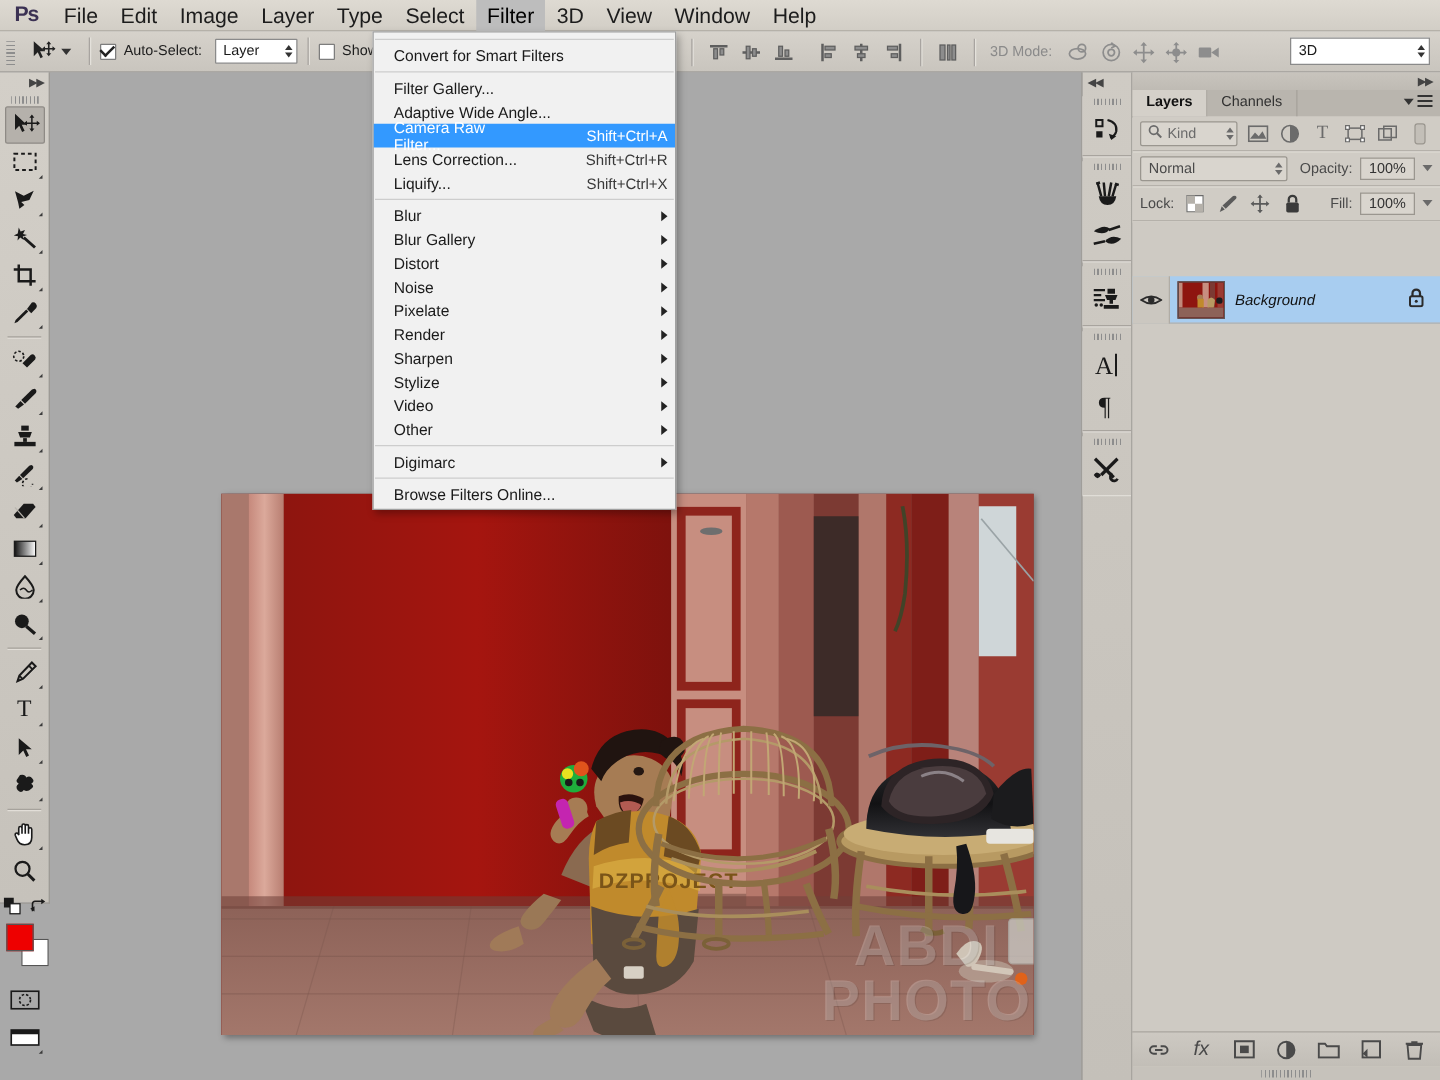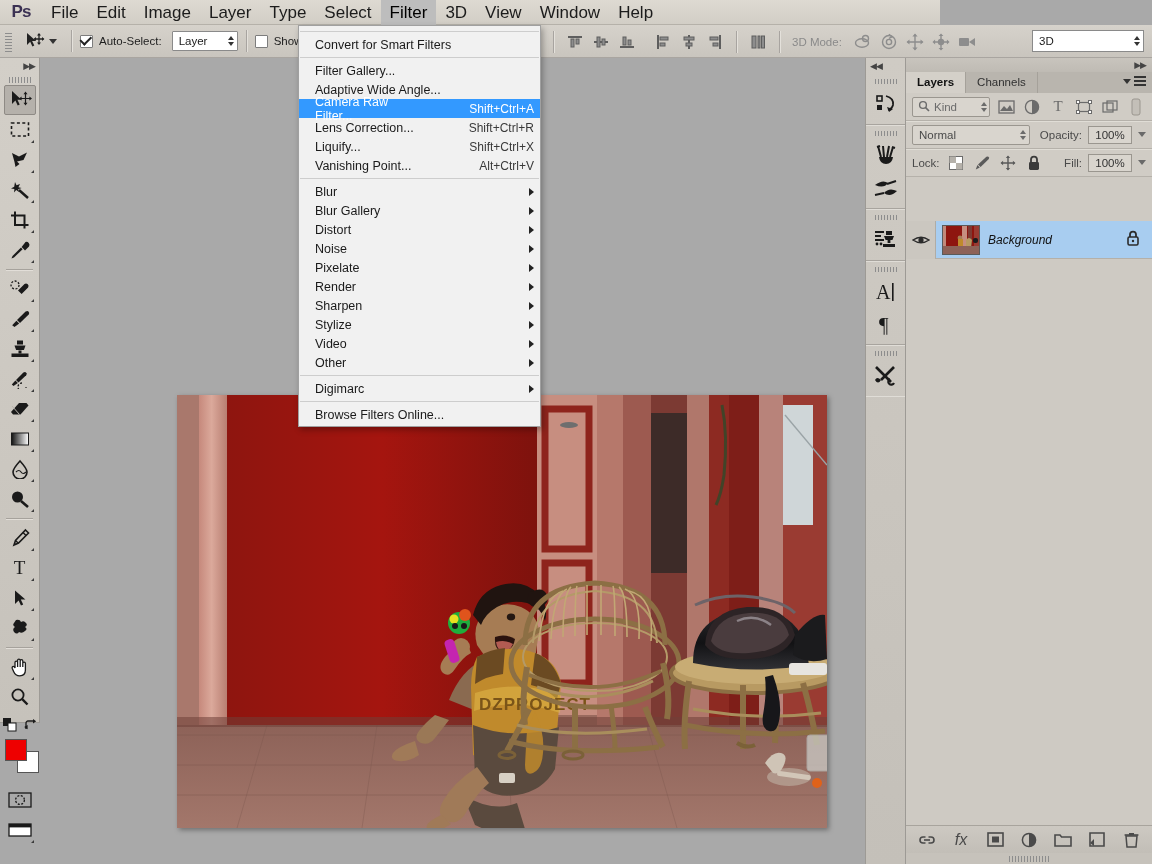--- a/index.html
+++ b/index.html
@@ -8,21 +8,21 @@
     font-family:"Liberation Sans", sans-serif;
     font-size:12px;
     background:#a9a9a9;
     color:#1a1a1a;
     -webkit-font-smoothing:antialiased;
   }
   #app{ position:relative; width:1152px; height:864px; }
 
   
   .menubar{
-    position:absolute; left:0; top:0; width:940px; height:25px;
+    position:absolute; left:0; top:0; width:1152px; height:25px;
     background:#d4d0c8;
     background:linear-gradient(#dedad2,#d2cec6);
     display:flex; align-items:center;
     border-bottom:1px solid #b5b1a9;
   }
   .ps-logo{
     width:42px; height:25px; display:flex; align-items:center; justify-content:center;
     font-weight:bold; font-size:17px; color:#3b3153; letter-spacing:-1px;
     font-family:"Liberation Sans", sans-serif;
   }
@@ -723,20 +723,24 @@
           <ellipse cx="612" cy="382" rx="22" ry="9" fill="#c0b3a5" opacity=".6"></ellipse>
           <path d="M588 368 q8 -12 16 -10 q8 2 2 14 q-4 8 -10 6 z" fill="#cfc4b6"></path>
           <rect x="600" y="378" width="34" height="5" rx="2.5" fill="#d2c6b8" transform="rotate(8 617 380)"></rect>
           <circle cx="640" cy="388" r="5" fill="#e0621a"></circle>
           <rect x="630" y="340" width="26" height="36" rx="3" fill="#cfd3cf" opacity=".7" stroke="#b6bcb8"></rect>
         </g>
 
         </svg>
         <div></div>
 
+      <div class="wm">
+        <div>ABDI</div>
+        <div>PHOTO</div>
+      </div>
     </div>
   </div>
 
   <div class="icondock">
     <div class="id-head">
       <span class="dbl-arrow">◀◀</span>
     </div>
 
     <div class="id-grp">
       <div class="id-grip"></div>
@@ -1026,24 +1030,20 @@
         <span class="sc">Shift+Ctrl+A</span>
       </div>
       <div class="mi">
         <span>Lens Correction...</span>
         <span class="sc">Shift+Ctrl+R</span>
       </div>
       <div class="mi">
         <span>Liquify...</span>
         <span class="sc">Shift+Ctrl+X</span>
       </div>
-      <div class="mi">
-        <span>Vanishing Point...</span>
-        <span class="sc">Alt+Ctrl+V</span>
-      </div>
       <div class="msep"></div>
       <div class="mi">
         <span>Blur</span>
         <span class="arrow"></span>
       </div>
       <div class="mi">
         <span>Blur Gallery</span>
         <span class="arrow"></span>
       </div>
       <div class="mi">

